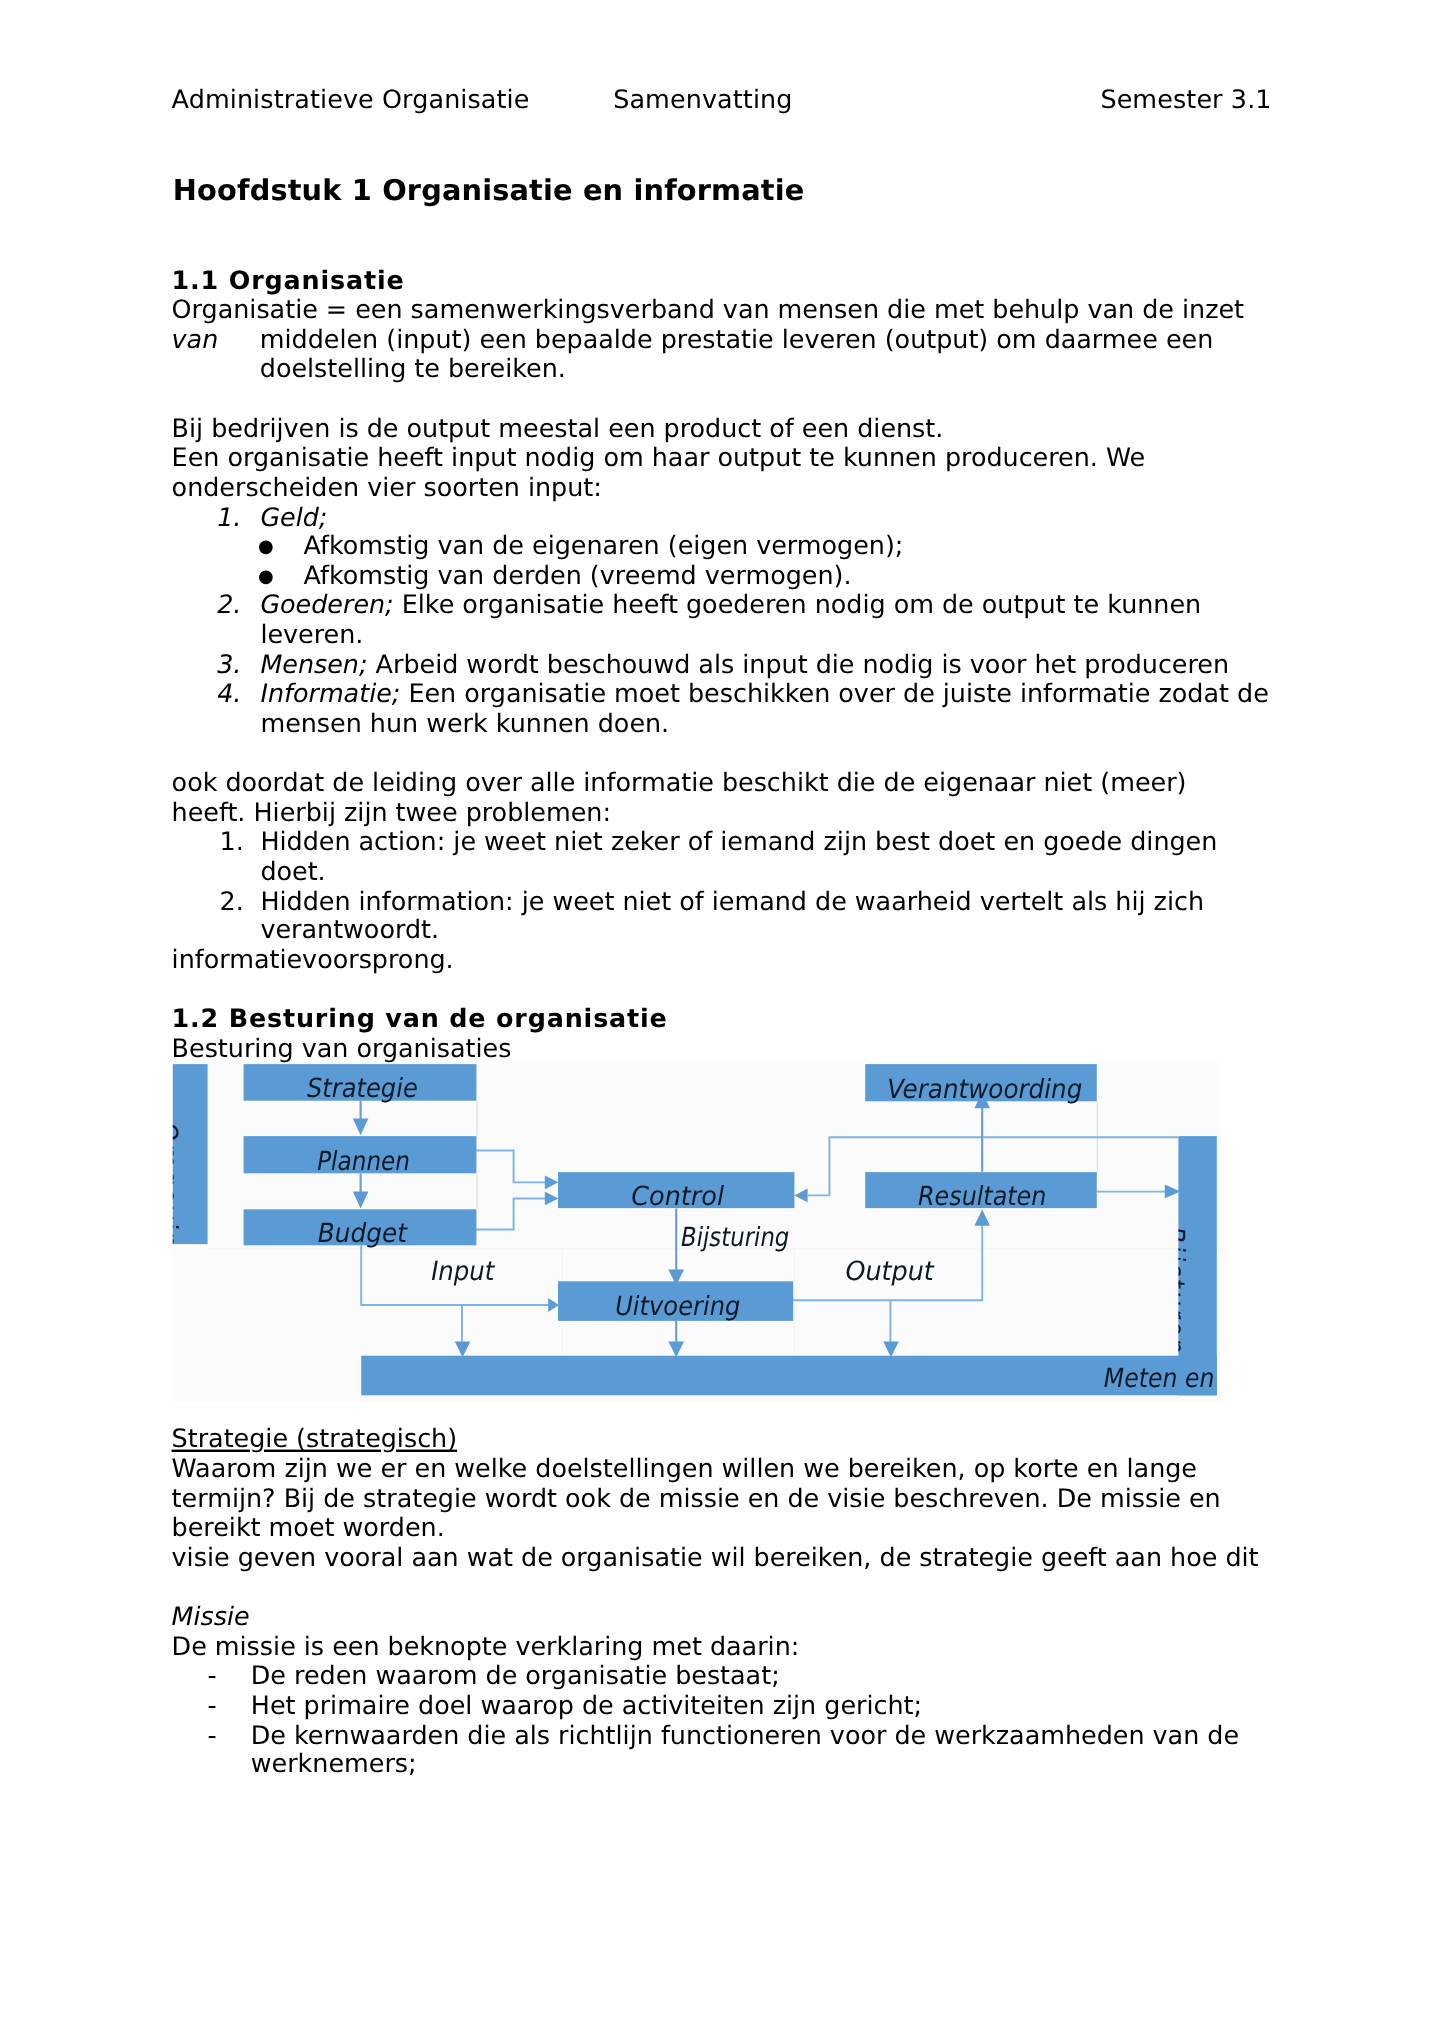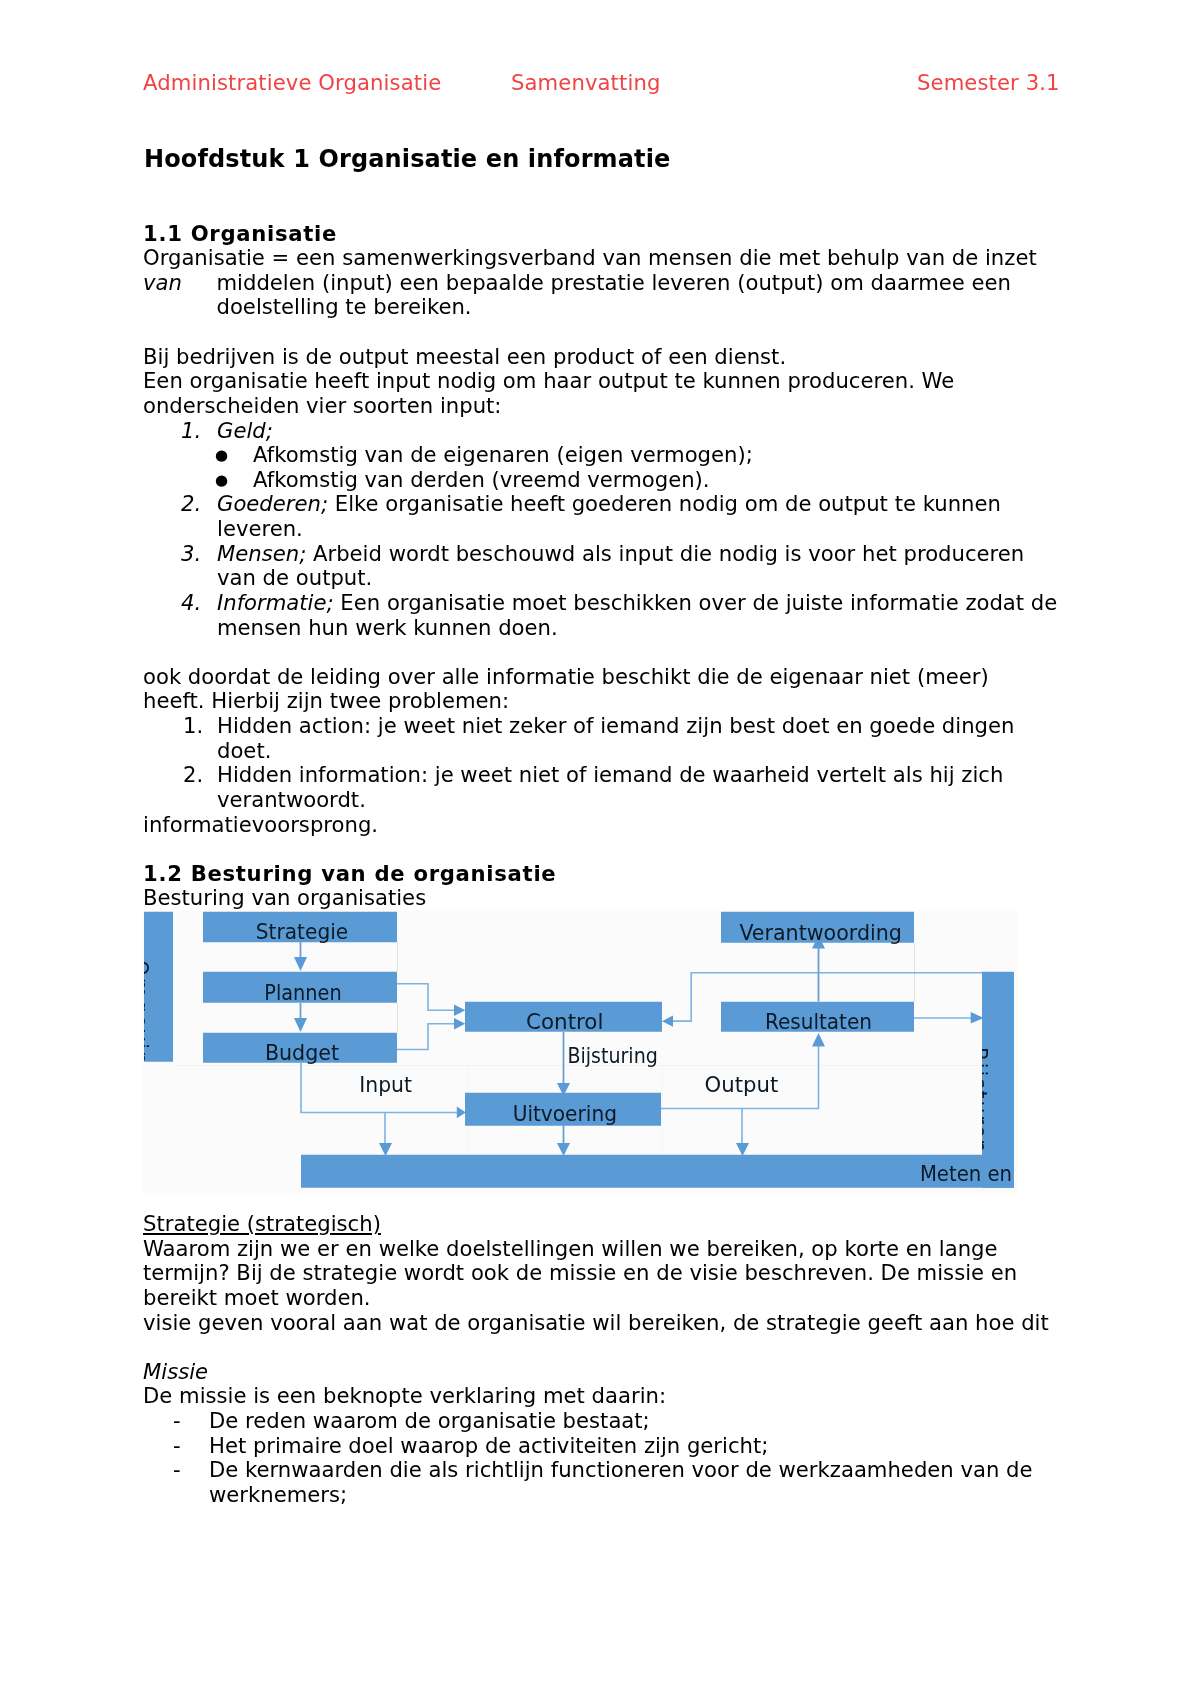--- a/index.html
+++ b/index.html
@@ -1,21 +1,21 @@
 <!DOCTYPE html>
 <html><head>
 <meta charset="utf-8">
 <style>
   html,body{margin:0;padding:0;background:#ffffff;}
   body{width:1200px;height:1698px;overflow:hidden;
        font-family:"DejaVu Sans",sans-serif;color:#000000;}
   .page{position:relative;width:1200px;height:1698px;background:#fff;}
 
   .runhead{position:absolute;left:143px;top:70px;width:920px;height:25px;
-           font-size:21.17px;line-height:25px;color:#ef4444;white-space:nowrap;
+           font-size:21.17px;line-height:25px;color:#000000;white-space:nowrap;
            letter-spacing:0.1px;}
   .runhead span{position:absolute;top:0;}
   .rh-l{left:0px;} .rh-m{left:368px;} .rh-r{left:774px;}
 
   .doctitle{position:absolute;left:144px;top:144px;margin:0;
             font-size:24px;font-weight:bold;line-height:31px;white-space:nowrap;
             letter-spacing:0.13px;}
 
   .flow{position:absolute;left:143px;top:201.5px;width:940px;white-space:nowrap;
         font-size:21.17px;line-height:24.63px;margin-top:20px;}
@@ -35,21 +35,21 @@
   .sublist>li>.mk{position:absolute;left:-2px;top:0;font-size:15px;line-height:24.63px;}
 
   .plainlist{margin:0;padding:0;list-style:none;}
   .plainlist>li{position:relative;padding-left:74px;white-space:nowrap;}
   .plainlist>li>.mk{position:absolute;left:40px;top:0;}
 
   .dashlist{margin:0;padding:0;list-style:none;}
   .dashlist>li{position:relative;padding-left:66px;white-space:nowrap;}
   .dashlist>li>.mk{position:absolute;left:30px;top:0;}
 
-  .figwrap{position:relative;width:902px;height:301px;}
+  .figwrap{position:relative;width:902px;height:301px;font-style:italic;}
   .figsvg{position:absolute;left:0px;top:0px;}
   .figsvg text{font-family:"DejaVu Sans Condensed","DejaVu Sans",sans-serif;
                fill:#0d1a26;}
 </style>
 </head>
 <body>
 
 <div class="page">
 
   <div class="runhead">
@@ -89,21 +89,20 @@
             <span class="mk">●</span><span>Afkomstig van derden (vreemd vermogen).</span>
           </li>
         </ul>
       </li>
       <li>
         <span class="mk">2.</span><span class="it">Goederen;</span><span> Elke organisatie heeft goederen nodig om de output te kunnen</span>
         <div class="ln">leveren.</div>
       </li>
       <li>
         <span class="mk">3.</span><span class="it">Mensen;</span><span> Arbeid wordt beschouwd als input die nodig is voor het produceren</span>
-        <div class="ln">van de output.</div>
       </li>
       <li>
         <span class="mk">4.</span><span class="it">Informatie;</span><span> Een organisatie moet beschikken over de juiste informatie zodat de</span>
         <div class="ln">mensen hun werk kunnen doen.</div>
       </li>
     </ol>
 
     <div class="blank"></div>
 
     <div>

